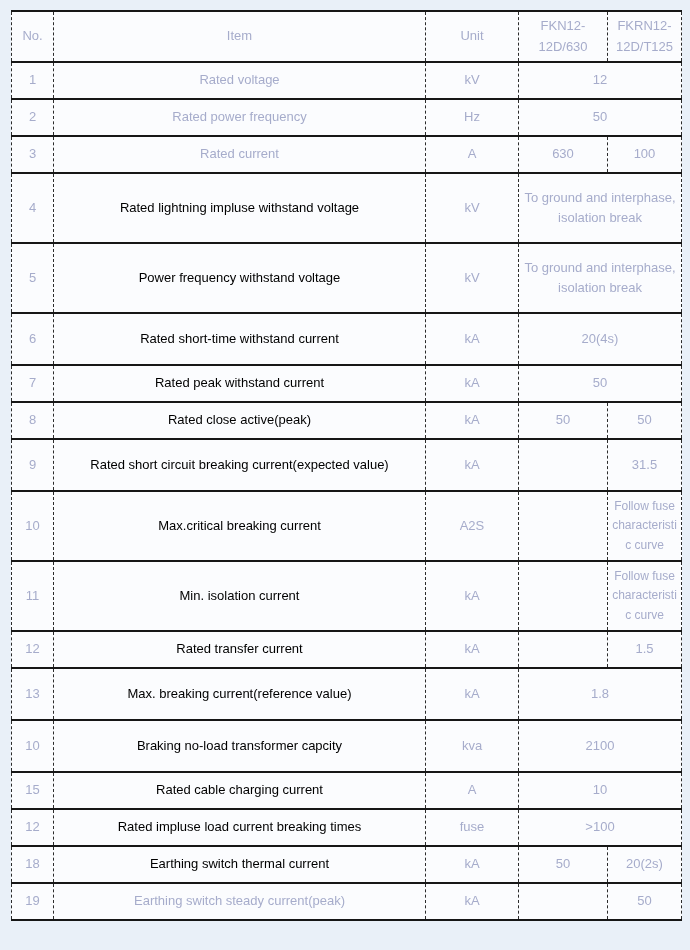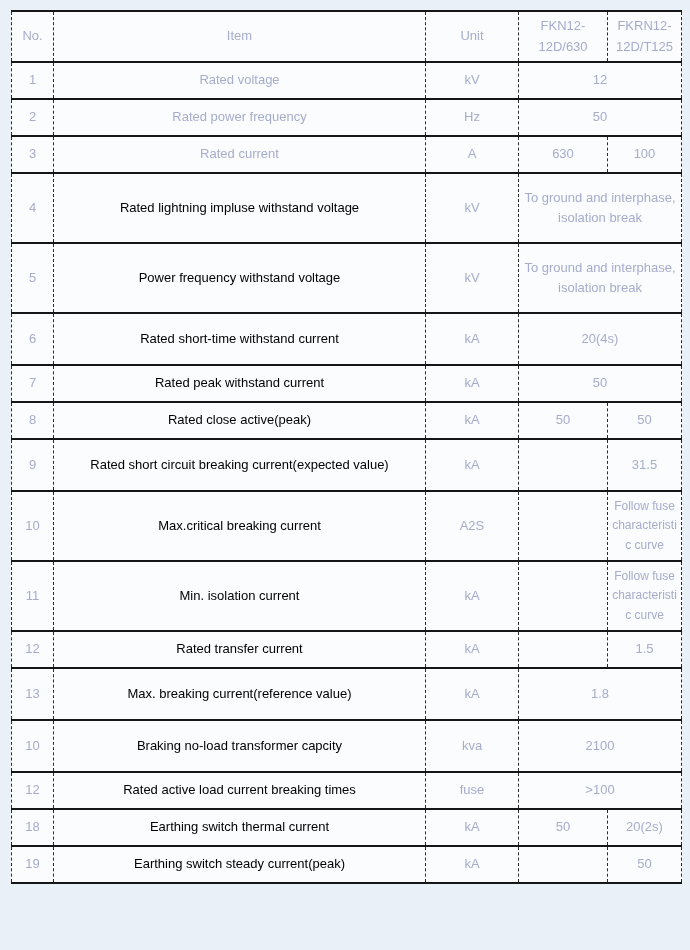--- a/index.html
+++ b/index.html
@@ -163,22 +163,28 @@
           <td class="col-unit">kA</td>
           <td class="col-val-span" colspan="2">1.8</td>
         </tr>
         <tr>
           <td class="col-no">10</td>
           <td class="col-item">Braking no-load transformer capcity</td>
           <td class="col-unit">kva</td>
           <td class="col-val-span" colspan="2">2100</td>
         </tr>
         <tr>
+          <td class="col-no">15</td>
+          <td class="col-item">Rated cable charging current</td>
+          <td class="col-unit">A</td>
+          <td class="col-val-span" colspan="2">10</td>
+        </tr>
+        <tr>
           <td class="col-no">12</td>
-          <td class="col-item">Rated active load current breaking times</td>
+          <td class="col-item">Rated impluse load current breaking times</td>
           <td class="col-unit">fuse</td>
           <td class="col-val-span" colspan="2">&gt;100</td>
         </tr>
         <tr>
           <td class="col-no">18</td>
           <td class="col-item">Earthing switch thermal current</td>
           <td class="col-unit">kA</td>
           <td class="col-val1">50</td>
           <td class="col-val2">20(2s)</td>
         </tr>

